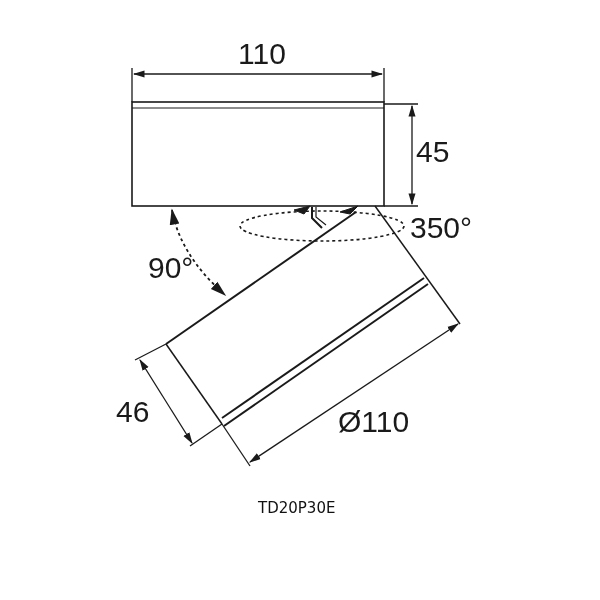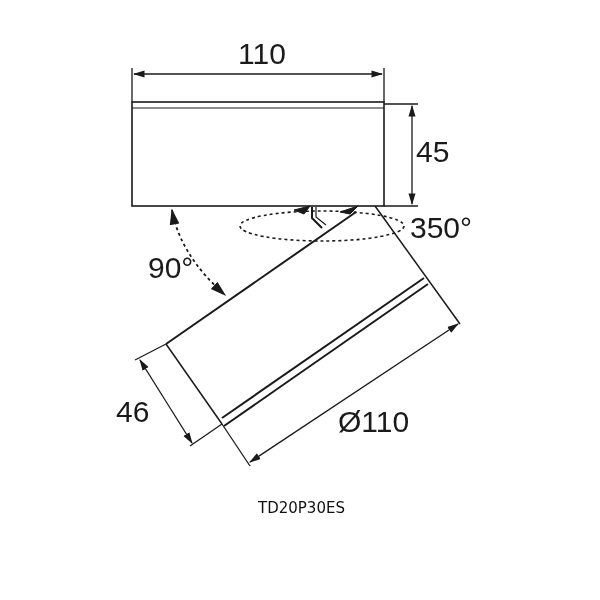--- a/index.html
+++ b/index.html
@@ -67,14 +67,14 @@
   <text class="dim-text" x="116" y="422">46</text>
 
   <g stroke="#1a1a1a" stroke-width="1.3">
     <line x1="222" y1="424" x2="250" y2="466"></line>
     <line x1="250" y1="462" x2="458" y2="324" marker-start="url(#arr)" marker-end="url(#arr)"></line>
   </g>
   <text class="dim-text" x="338" y="432">Ø110</text>
 </svg>
 
 <div class="model-list">
-  <div>TD20P30ES</div>
+  <div>TD20P30E</div>
 </div>
 
 </body></html>

